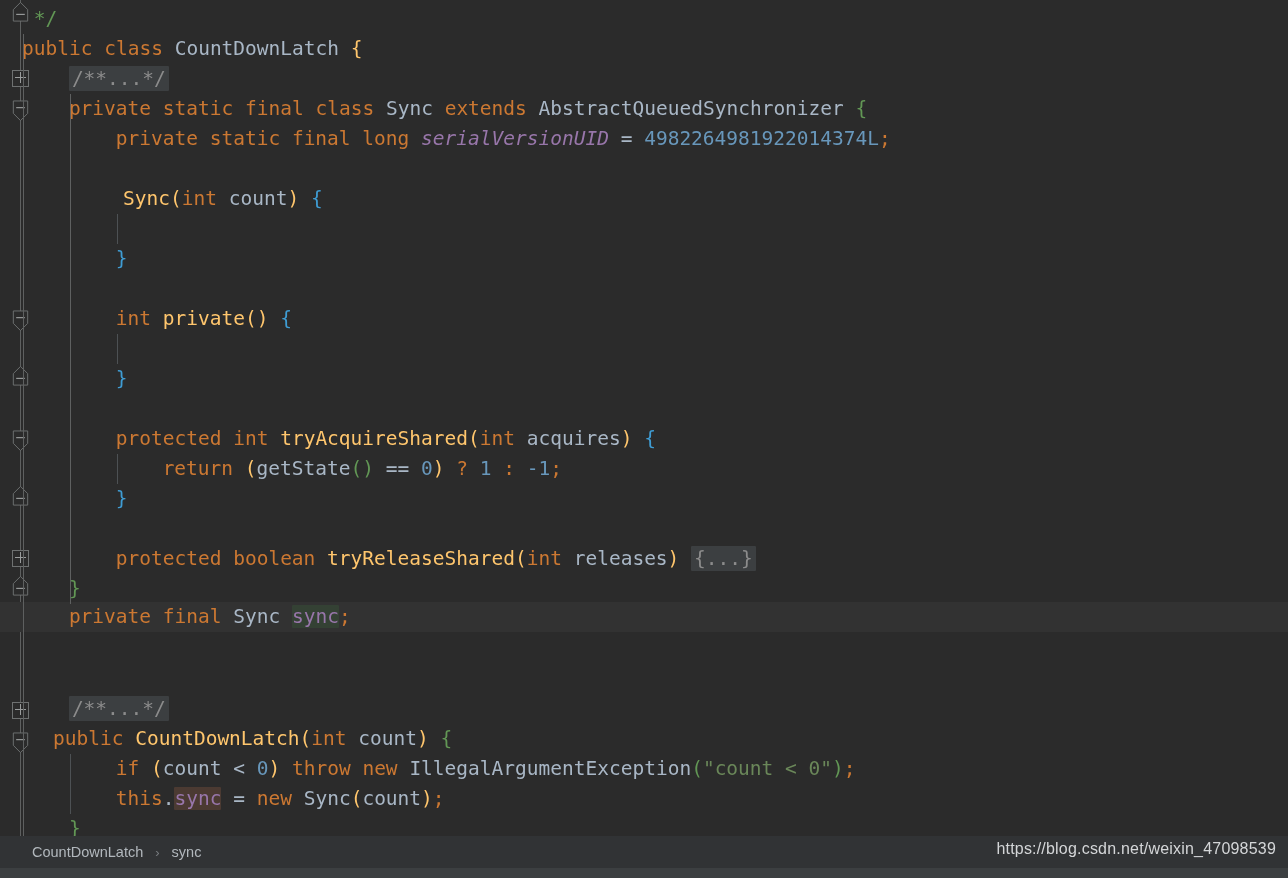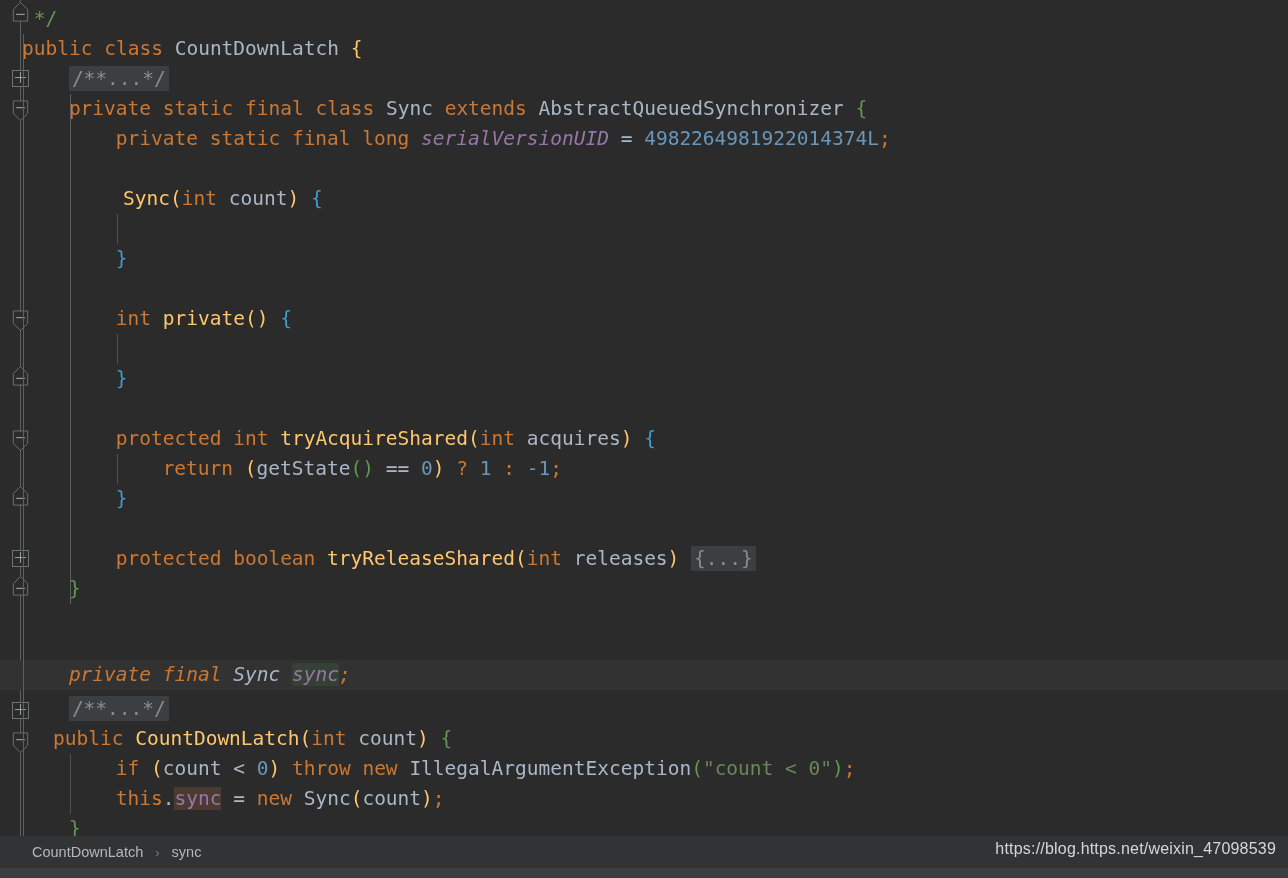--- a/index.html
+++ b/index.html
@@ -297,21 +297,21 @@
         <div class="line" style="top: 304px;"><span class="txt" style="left: 115.76px;"><span class="kw">int</span><span class="pun"> </span><span class="mth">private</span><span class="br1">()</span><span class="pun"> </span><span class="br2">{</span></span></div>
         <div class="line" style="top: 364px;"><span class="txt" style="left: 115.76px;"><span class="br2">}</span></span></div>
         <div class="line" style="top: 394px;"><span class="txt" style="left: 115.76px;"></span></div>
         <div class="line" style="top: 424px;"><span class="txt" style="left: 115.76px;"><span class="kw">protected</span><span class="pun"> </span><span class="kw">int</span><span class="pun"> </span><span class="mth">tryAcquireShared</span><span class="br1">(</span><span class="kw">int</span><span class="pun"> </span><span class="cls">acquires</span><span class="br1">)</span><span class="pun"> </span><span class="br2">{</span></span></div>
         <div class="line" style="top: 454px;"><span class="txt" style="left: 162.64px;"><span class="kw">return</span><span class="pun"> </span><span class="br1">(</span><span class="cls">getState</span><span class="brg">()</span><span class="pun"> </span><span class="pun">==</span><span class="pun"> </span><span class="num">0</span><span class="br1">)</span><span class="pun"> </span><span class="semi">?</span><span class="pun"> </span><span class="num">1</span><span class="pun"> </span><span class="semi">:</span><span class="pun"> </span><span class="num">-1</span><span class="semi">;</span></span></div>
         <div class="line" style="top: 484px;"><span class="txt" style="left: 115.76px;"><span class="br2">}</span></span></div>
         <div class="line" style="top: 514px;"><span class="txt" style="left: 115.76px;"></span></div>
         <div class="line" style="top: 544px;"><span class="txt" style="left: 115.76px;"><span class="kw">protected</span><span class="pun"> </span><span class="kw">boolean</span><span class="pun"> </span><span class="mth">tryReleaseShared</span><span class="br1">(</span><span class="kw">int</span><span class="pun"> </span><span class="cls">releases</span><span class="br1">)</span><span class="pun"> </span><span class="fold-badge">{...}</span></span></div>
         <div class="line" style="top: 574px;"><span class="txt" style="left: 68.88px;"><span class="brg">}</span></span></div>
         <div class="line" style="top: 604px;"><span class="txt" style="left: 68.88px;"></span></div>
-        <div class="line current" style="top: 660px; font-style: italic;"><span class="txt" style="left: 68.88px;"><span class="kw">private</span><span class="pun"> </span><span class="kw">final</span><span class="pun"> </span><span class="cls">Sync</span><span class="pun"> </span><span class="fld hl-read">sync</span><span class="semi">;</span></span></div>
+        <div class="line current" style="top: 602px;"><span class="txt" style="left: 68.88px;"><span class="kw">private</span><span class="pun"> </span><span class="kw">final</span><span class="pun"> </span><span class="cls">Sync</span><span class="pun"> </span><span class="fld hl-read">sync</span><span class="semi">;</span></span></div>
         <div class="line" style="top: 664px;"><span class="txt" style="left: 68.88px;"></span></div>
         <div class="line" style="top: 694px;"><span class="txt" style="left: 68.88px;"><span class="fold-badge">/**...*/</span></span></div>
         <div class="line" style="top: 724px;"><span class="txt" style="left: 53px;"><span class="kw">public</span><span class="pun"> </span><span class="mth">CountDownLatch</span><span class="br1">(</span><span class="kw">int</span><span class="pun"> </span><span class="cls">count</span><span class="br1">)</span><span class="pun"> </span><span class="brg">{</span></span></div>
         <div class="line" style="top: 754px;"><span class="txt" style="left: 115.76px;"><span class="kw">if</span><span class="pun"> </span><span class="br1">(</span><span class="cls">count</span><span class="pun"> </span><span class="pun">&lt;</span><span class="pun"> </span><span class="num">0</span><span class="br1">)</span><span class="pun"> </span><span class="kw">throw</span><span class="pun"> </span><span class="kw">new</span><span class="pun"> </span><span class="cls">IllegalArgumentException</span><span class="brg">(</span><span class="str">"count &lt; 0"</span><span class="brg">)</span><span class="semi">;</span></span></div>
         <div class="line" style="top: 784px;"><span class="txt" style="left: 115.76px;"><span class="kw">this</span><span class="pun">.</span><span class="fld hl-write">sync</span><span class="pun"> </span><span class="pun">=</span><span class="pun"> </span><span class="kw">new</span><span class="pun"> </span><span class="cls">Sync</span><span class="br1">(</span><span class="cls">count</span><span class="br1">)</span><span class="semi">;</span></span></div>
         <div class="line" style="top: 814px;"><span class="txt" style="left: 68.88px;"><span class="brg">}</span></span></div>
       </div>
 
     <div id="guides">
         <div class="struct-rail" style="left: 23px; top: 34px; height: 802px;"></div>
@@ -324,15 +324,15 @@
   </div>
 
   <div id="breadcrumb">
     <span class="crumb">CountDownLatch</span>
     <span class="sep">›</span>
     <span class="crumb">sync</span>
   </div>
 
   <div id="bottombar"></div>
 
-  <div id="watermark">https://blog.https.net/weixin_47098539</div>
+  <div id="watermark">https://blog.csdn.net/weixin_47098539</div>
 
 </div>
 
 </body></html>

